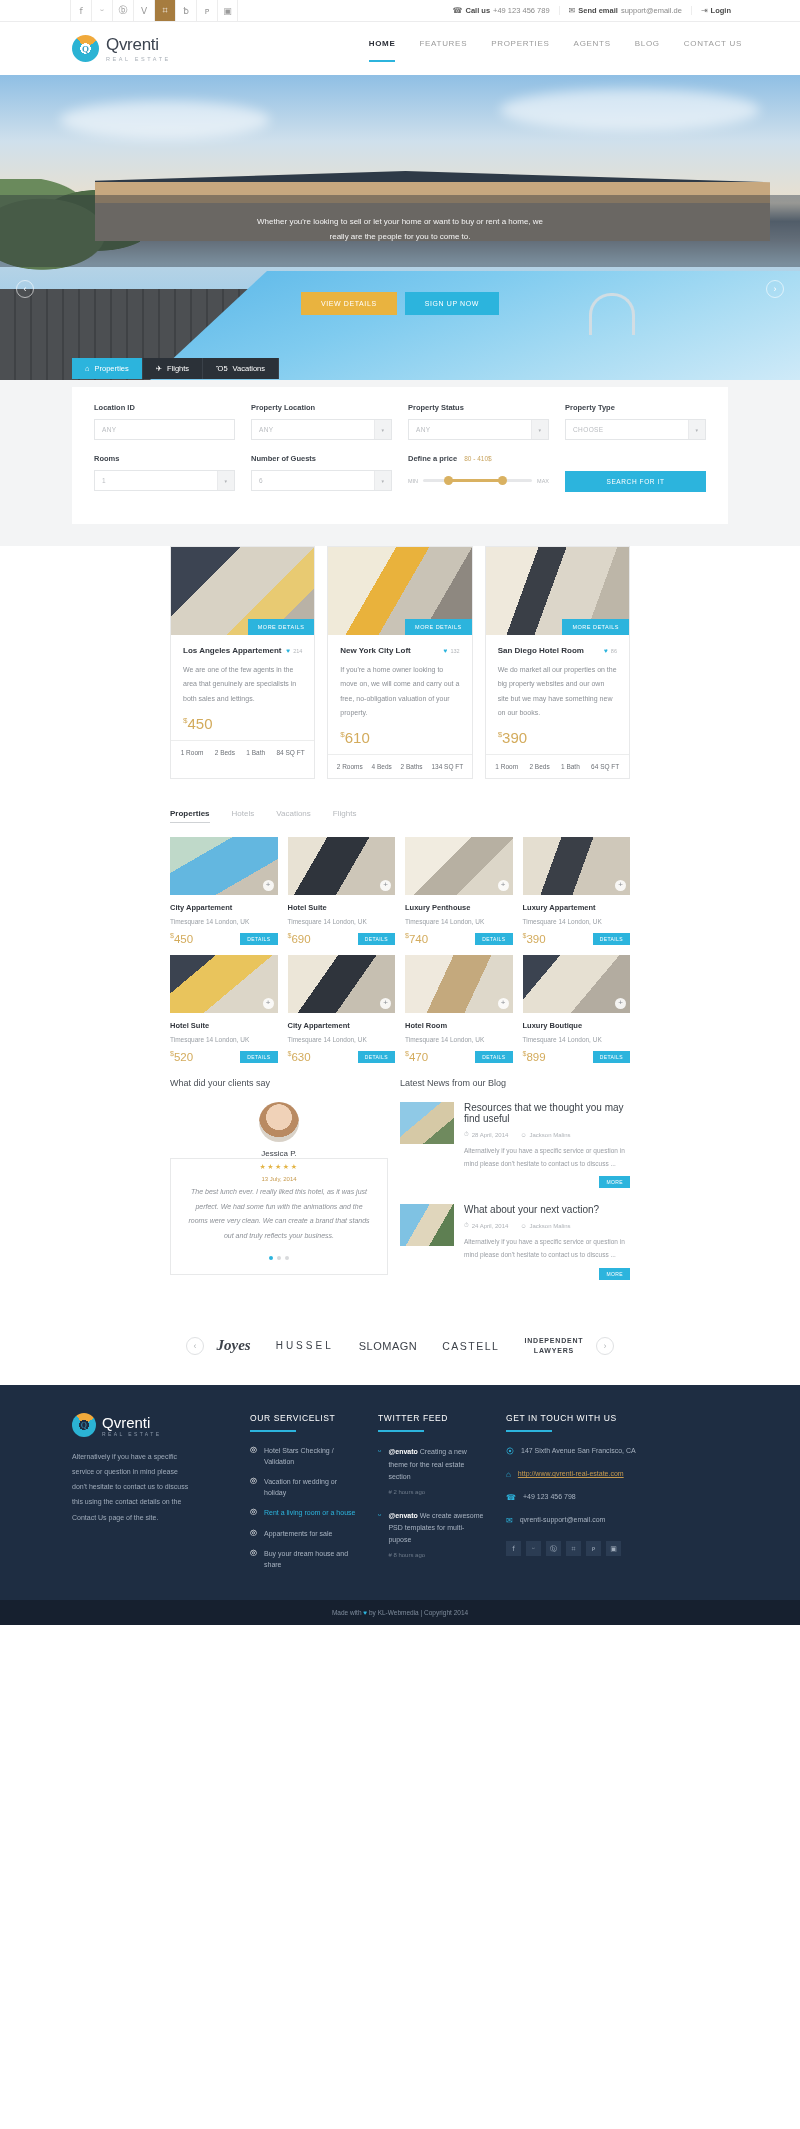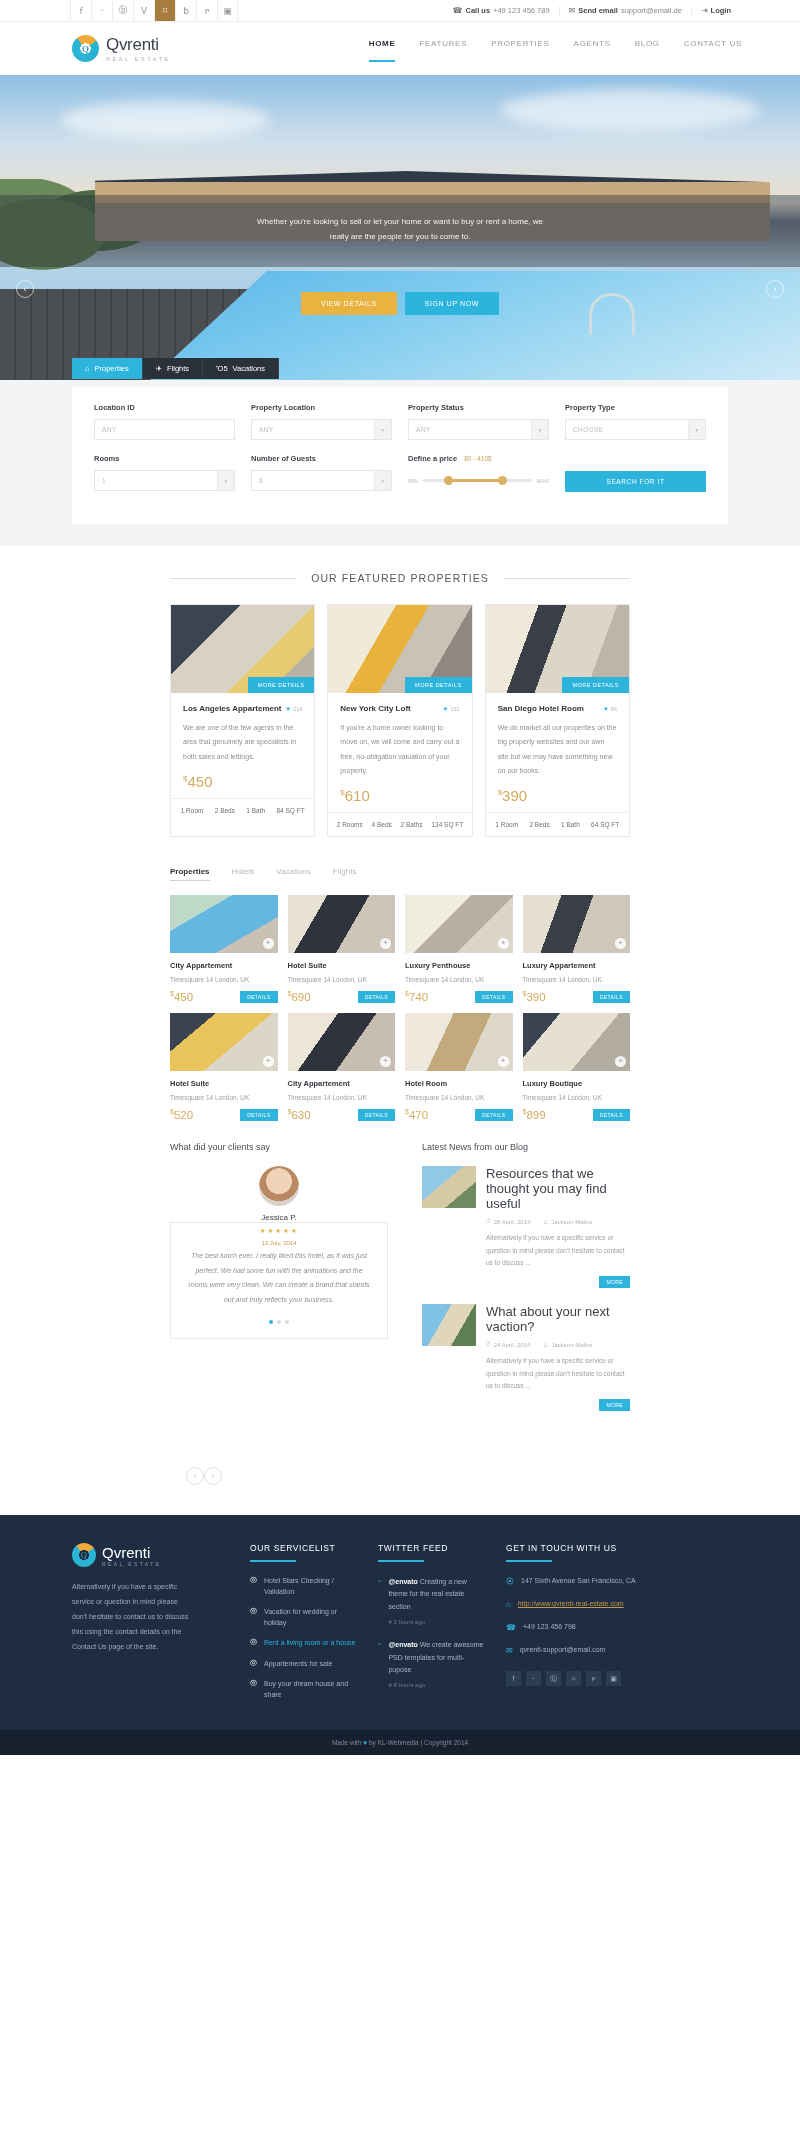--- a/index.html
+++ b/index.html
@@ -210,39 +210,39 @@
   }
   .gc-name { font-size: 7.5px; font-weight:bold; color:#32363d; margin-top: 8px; }
   .gc-loc { font-size: 6.5px; color:#9ba0a6; margin-top: 6px; }
   .gc-foot { display:flex; align-items:center; margin-top: 7px; }
   .gc-price { font-size: 11.5px; color:#d3ab5c; }
   .gc-price sup { font-size: 7px; top:-.5em; }
   .gc-btn { margin-left:auto; background:#2cb4dd; color:#fff; font-size:5px; letter-spacing:.4px;
     padding: 3px 7px; border:none; cursor:pointer; }
 
   
-  .two-col { display:flex; gap: 34px; margin-top: 21px; }
+  .two-col { display:flex; gap: 12px; margin-top: 15px; }
   .col-l { width: 218px; }
   .col-r { flex:1; }
   .col-head { font-size: 9px; color:#4b5057; margin-bottom: 14px; }
   .tst-avatar { width: 40px; height:40px; border-radius:50%; margin: 0 auto;
     background: radial-gradient(circle at 50% 38%, #f0d2b8 0 40%, #b98a62 41% 62%, #d9d2c8 63% 100%); }
   .tst-name { text-align:center; font-size: 8px; color:#3a3f46; margin-top: 7px; }
   .tst-stars { text-align:center; color:#e3b445; font-size: 7px; letter-spacing: 1.5px; margin-top: 5px; }
   .tst-date { text-align:center; font-size: 6px; color:#c79a4d; margin-top: 5px; }
   .tst-box { border:1px solid #e8e9ea; padding: 26px 16px 14px; margin-top: -24px; }
   .tst-text { font-size: 7px; color:#8d9197; line-height: 2.1; text-align:center; font-style: italic; }
   .tst-dots { display:flex; justify-content:center; gap:4px; margin-top: 12px; }
   .tst-dots i { width:4px; height:4px; border-radius:50%; background:#d8dadc; display:block; cursor:pointer; }
   .tst-dots i.on { background:#2cb4dd; }
   .blog-item { display:flex; gap: 10px; margin-bottom: 16px; }
   .blog-thumb { width: 54px; height: 42px; flex-shrink:0; }
   .bt1 { background: linear-gradient(140deg,#8fc9e6 0 40%, #d6c9a6 40% 70%, #6f8a5e 70% 100%); }
   .bt2 { background: linear-gradient(120deg,#7fc2e3 0 38%, #e0d6bc 38% 68%, #5e7f52 68% 100%); }
-  .blog-title { font-size: 13px; color:#3d434a; font-weight: normal; }
+  .blog-title { font-size: 10px; color:#3d434a; font-weight: normal; }
   .blog-meta { display:flex; gap: 12px; margin-top: 7px; font-size: 6px; color:#aeb2b7; }
   .blog-meta span { display:flex; align-items:center; gap:3px; }
   .blog-exc { font-size: 6.5px; color:#9a9ea4; line-height: 1.95; margin-top: 7px; }
   .blog-more { background:#2cb4dd; color:#fff; font-size:5px; letter-spacing:.4px; padding:3px 7px;
     border:none; cursor:pointer; float:right; margin-top: 6px; }
 
   
   .brands { display:flex; align-items:center; margin: 40px 0 30px; padding: 0 16px; }
   .brand-arrow { width:18px; height:18px; border-radius:50%; border:1px solid #dfe1e3; color:#b4b7ba;
     font-size:9px; display:flex; align-items:center; justify-content:center; cursor:pointer; flex-shrink:0; }
@@ -436,25 +436,20 @@
       </div>
       <div class="sfield">
         <button class="sbtn">SEARCH FOR IT</button>
       </div>
     </div>
   </div>
 </div>
 
 <div class="wrap">
 
-  <div class="sect-title">
-    <div class="line"></div>
-    <div class="txt">OUR FEATURED PROPERTIES</div>
-    <div class="line"></div>
-  </div>
   <div class="fcards" id="featuredCards">
       <div class="fcard">
      <div class="ph ph1">
        <div class="more-details">MORE DETAILS</div>
      </div>
      <div class="body">
        <div class="fc-top">
          <span class="fc-name">Los Angeles Appartement</span>
          <span class="fc-likes">
            <span class="fc-heart">♥</span>214</span>
@@ -650,20 +645,27 @@
        <div class="blog-exc">Alternatively if you have a specific service or question in mind please don't hesitate to contact us to discuss ...</div>
        <button class="blog-more">MORE</button>
      </div>
    </div>
         </div>
     </div>
   </div>
 
   <div class="brands">
     <div class="brand-arrow">‹</div>
+    <div class="brand-list" id="brandList">
+        <div class="brand b1">Joyes</div>
+        <div class="brand b2">HUSSEL</div>
+        <div class="brand b3">SLOMAGN</div>
+        <div class="brand b4">CASTELL</div>
+        <div class="brand b5">INDEPENDENT<br>LAWYERS</div>
+      </div>
     <div class="brand-arrow">›</div>
   </div>
 </div>
 
 <div class="footer">
   <div class="fcols">
     <div class="fc-a">
       <div class="f-logo">
         <div class="lm"></div>
         <div>

